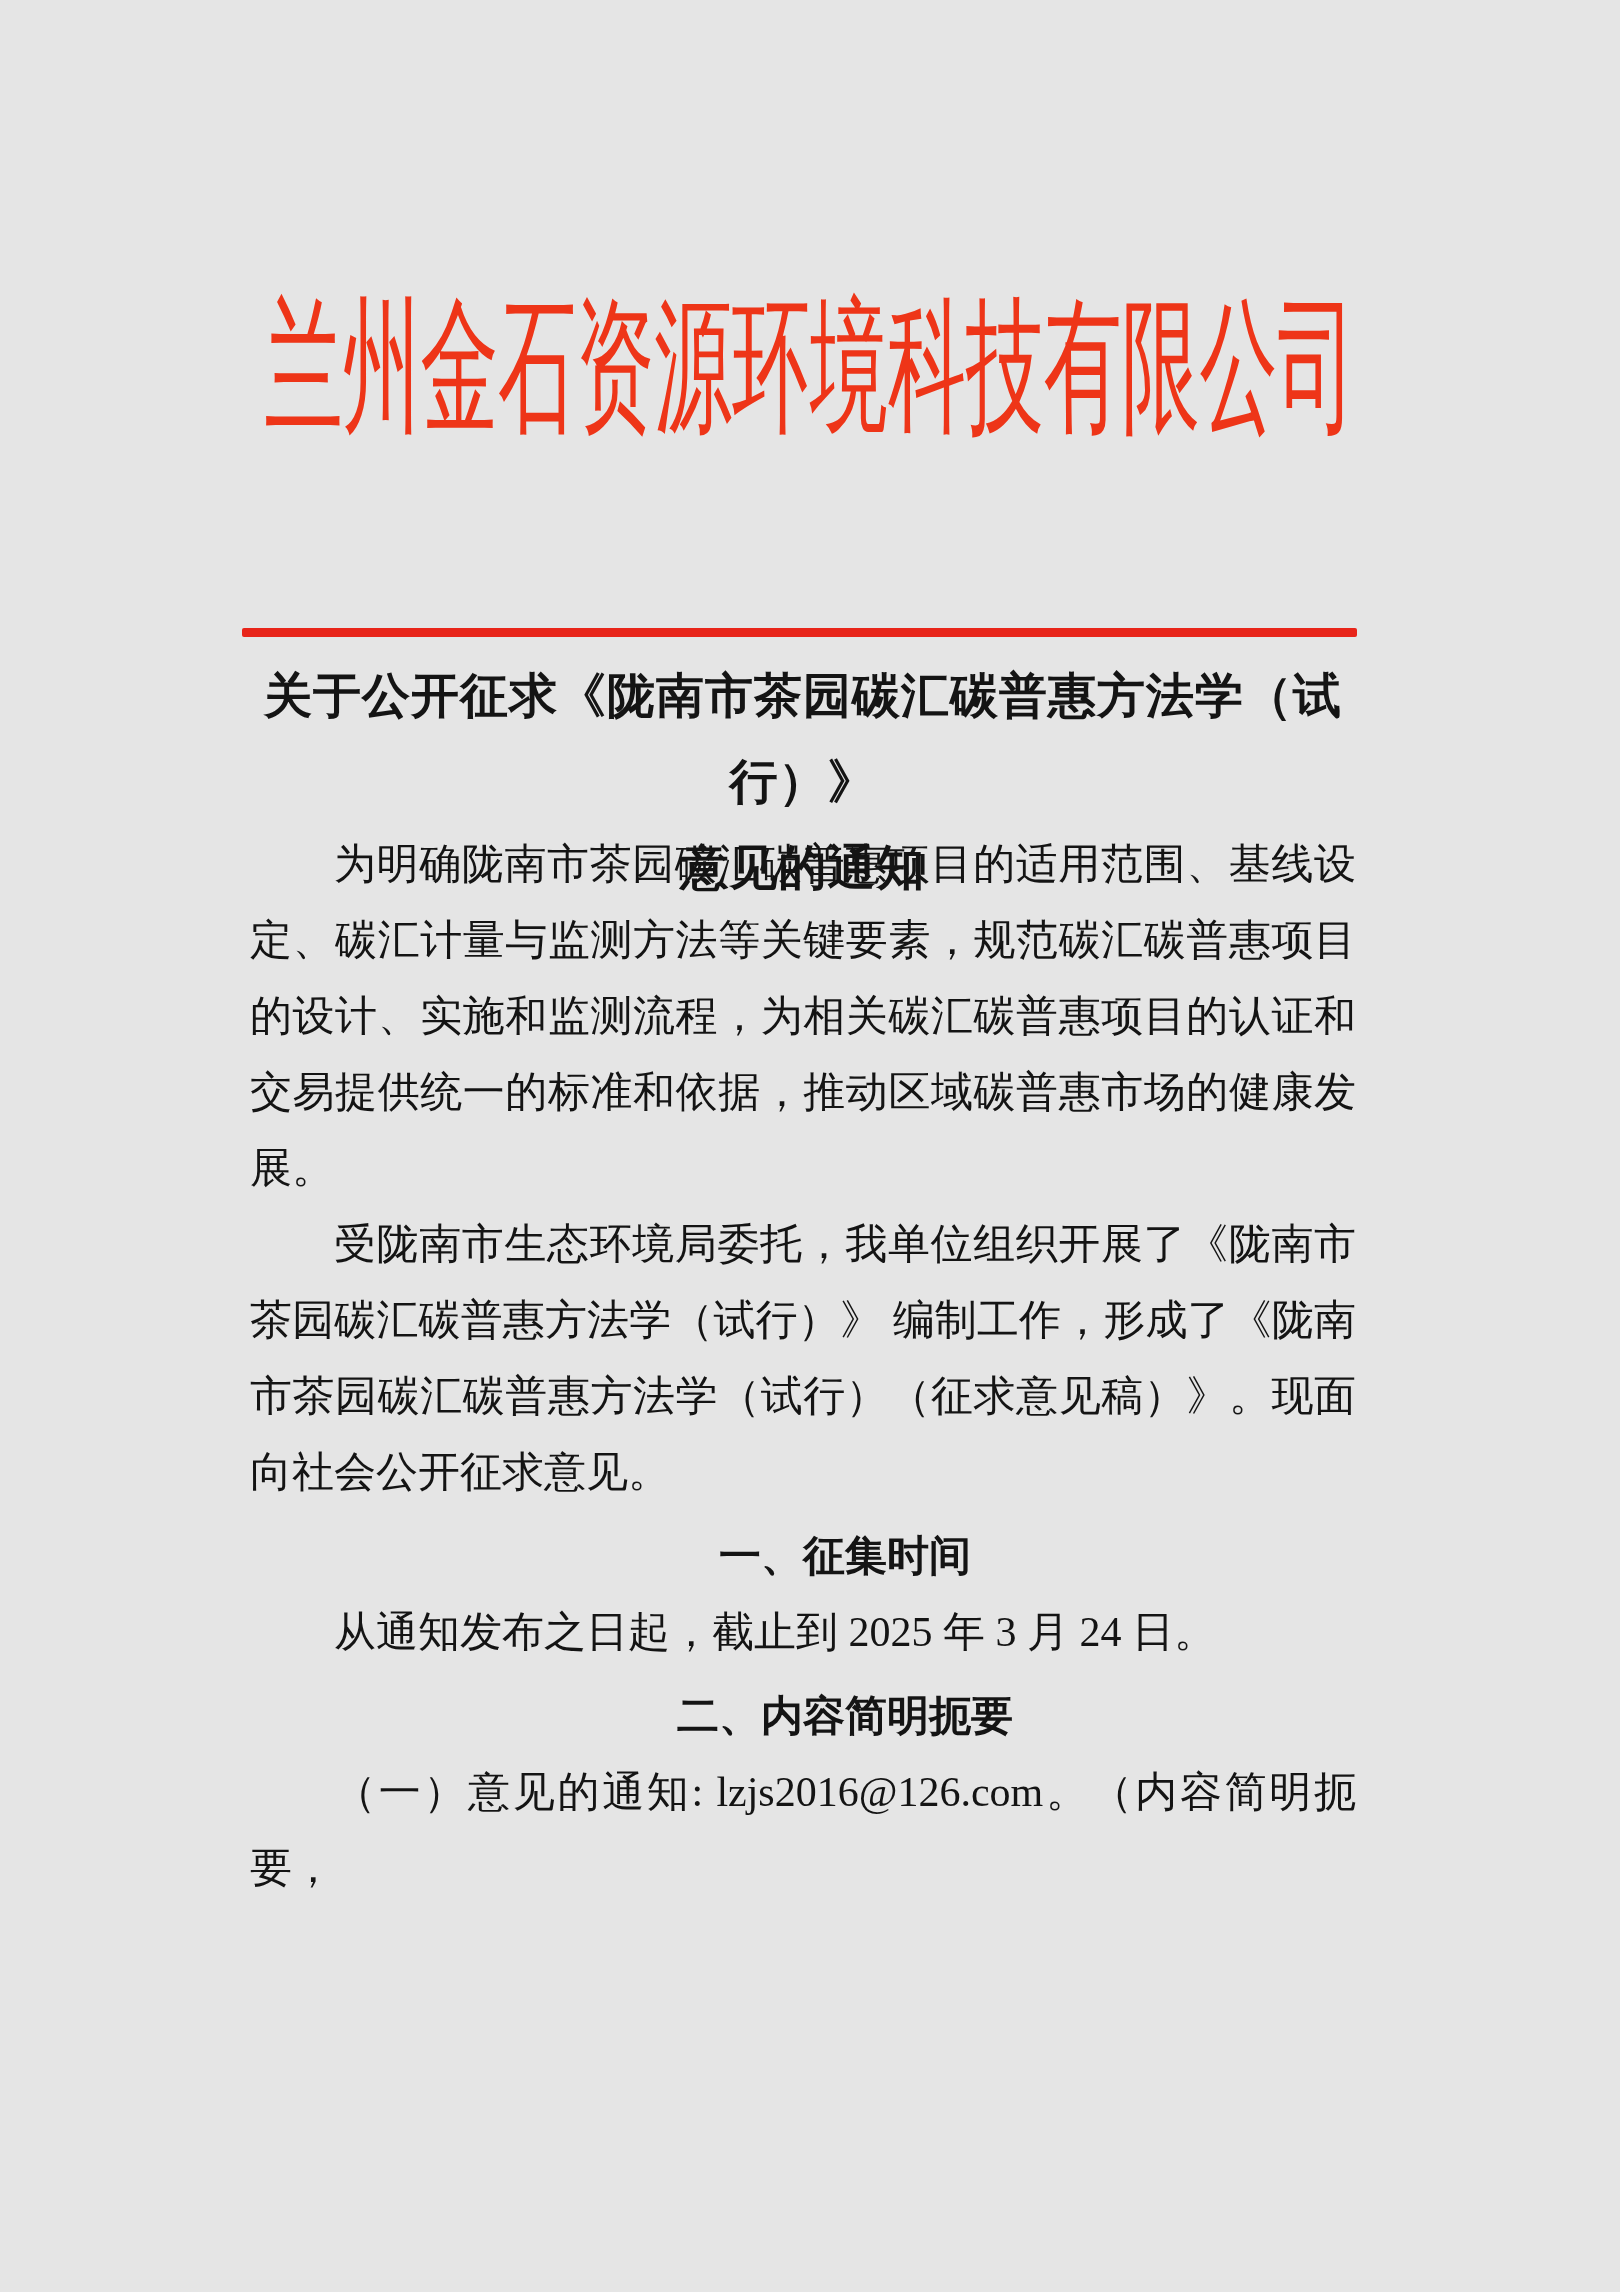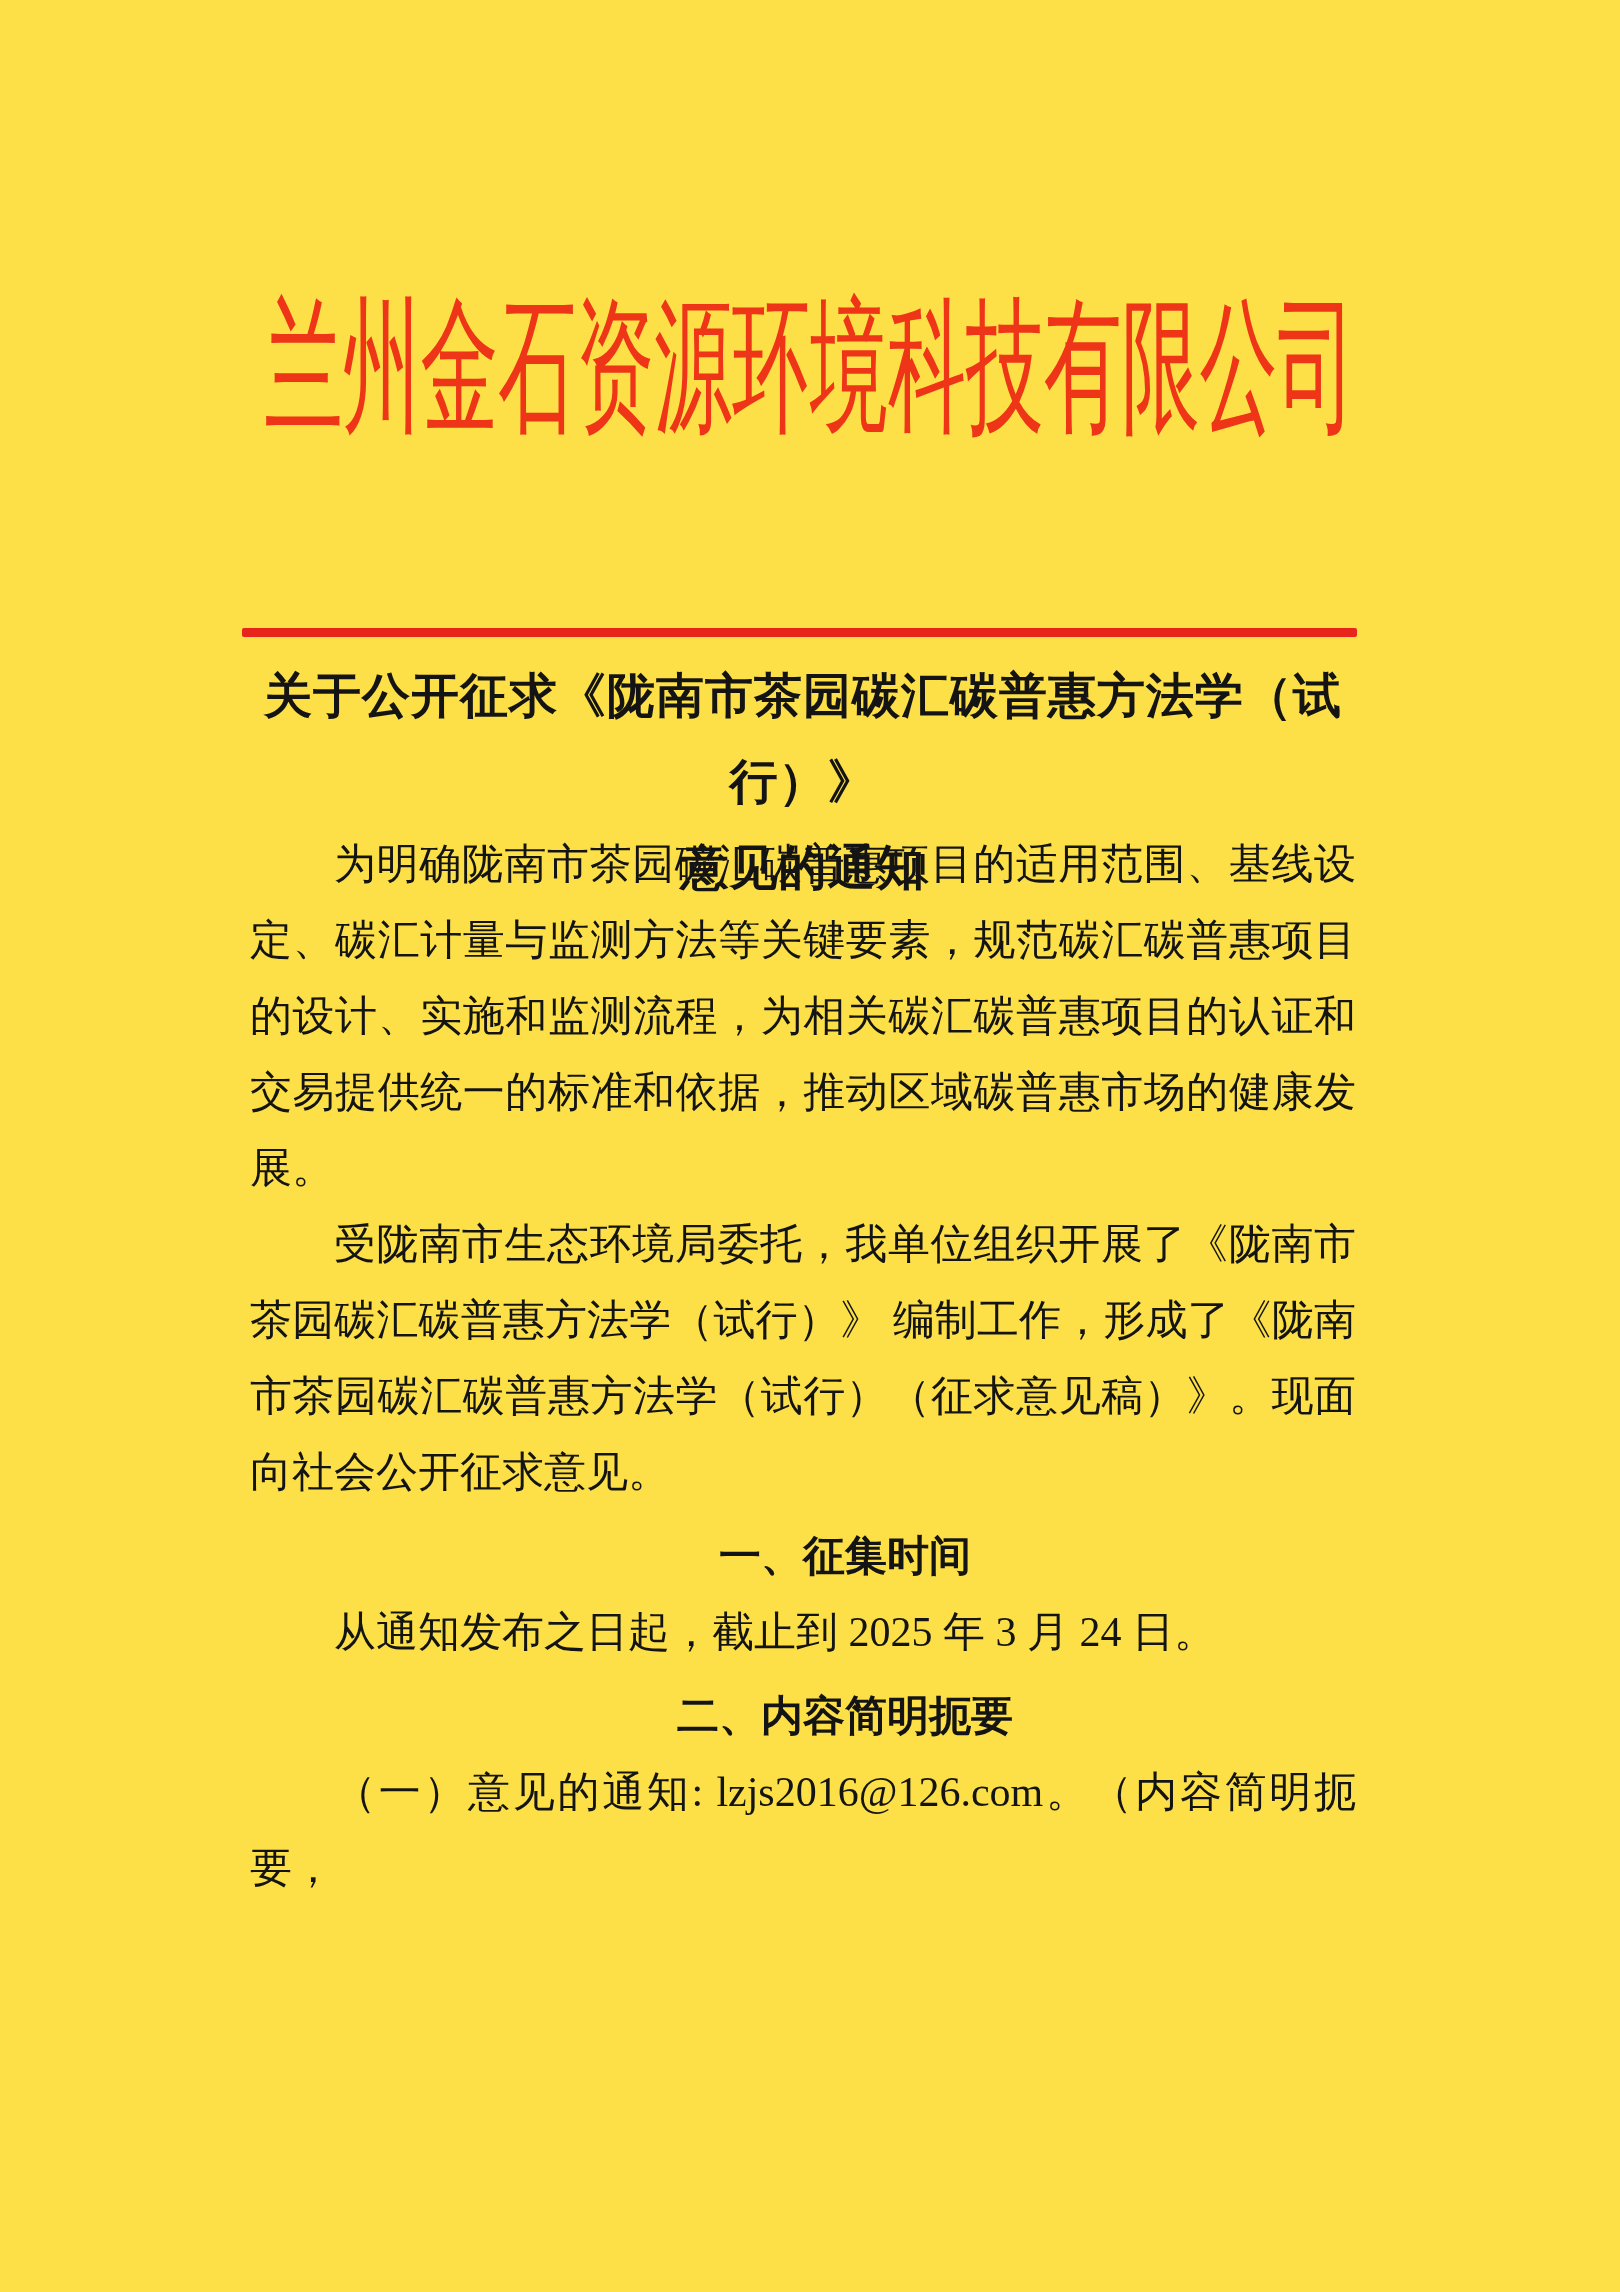--- a/index.html
+++ b/index.html
@@ -1,20 +1,20 @@
 <!DOCTYPE html>
 <html><head>
 <meta charset="utf-8">
 <style>
   html,body { margin:0; padding:0; background:#ffffff; }
   .page {
     position:relative;
     width:1620px;
     height:2293px;
-    background:#fde047;
+    background:#e5e5e5;
     overflow:hidden;
     font-family:"Liberation Serif","DejaVu Serif",serif;
     color:#141414;
   }
 
   
   .letterhead {
     position:absolute;
     top:289px;
     left:0;

